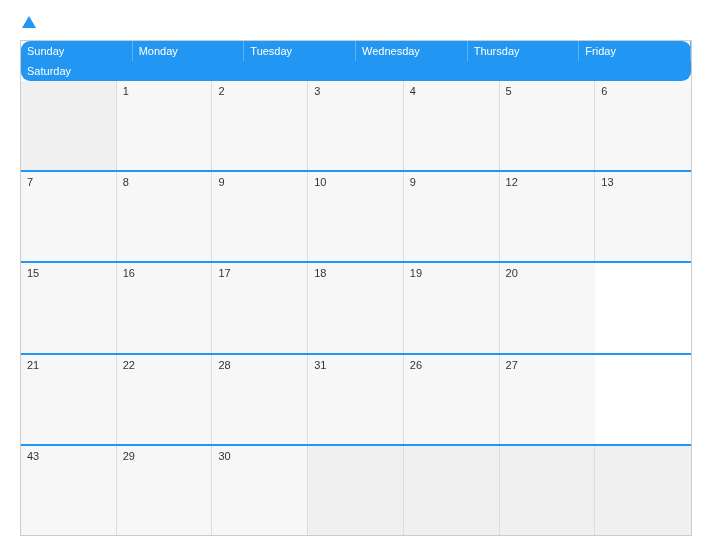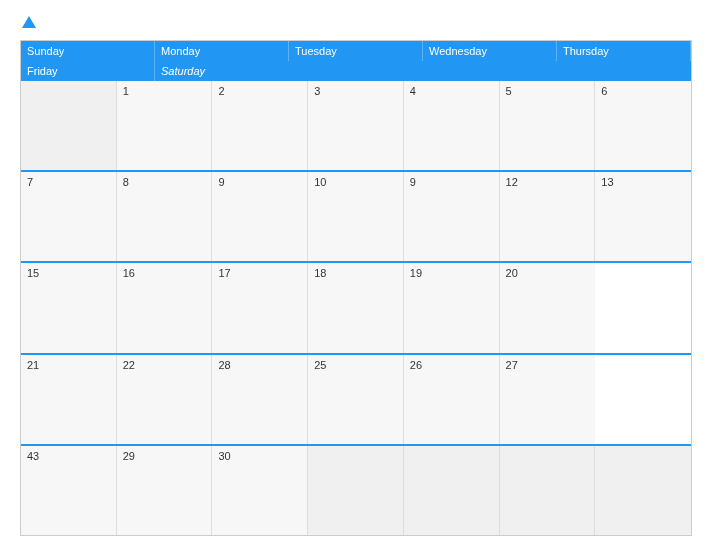--- a/index.html
+++ b/index.html
@@ -69,33 +69,33 @@
       min-width: 100px;
     }
     .calendar {
       flex: 1;
       display: flex;
       flex-direction: column;
       border: 1px solid #ccc;
     }
     .day-headers {
       display: grid;
-      grid-template-columns: repeat(5, 1fr);
+      grid-template-columns: repeat(6, 1fr);
       background: #2196F3;
+      border-radius: 9px;
     }
     .day-header {
       color: #fff;
       font-size: 11px;
       padding: 4px 6px;
       border-right: 1px solid #5ab3f5;
       font-weight: normal;
     }
     .day-header:last-child {
       border-right: none;
-      font-style: italic;
     }
     .weeks {
       flex: 1;
       display: flex;
       flex-direction: column;
     }
     .week {
       flex: 1;
       display: grid;
       grid-template-columns: repeat(7, 1fr);
@@ -221,21 +221,21 @@
           <div class="day-cell">
             <span class="day-num">21</span>
           </div>
           <div class="day-cell">
             <span class="day-num">22</span>
           </div>
           <div class="day-cell">
             <span class="day-num">28</span>
           </div>
           <div class="day-cell">
-            <span class="day-num">25</span>
+            <span class="day-num">31</span>
           </div>
           <div class="day-cell">
             <span class="day-num">26</span>
           </div>
           <div class="day-cell">
             <span class="day-num">27</span>
           </div>
         </div>
         <div class="week">
           <div class="day-cell">

